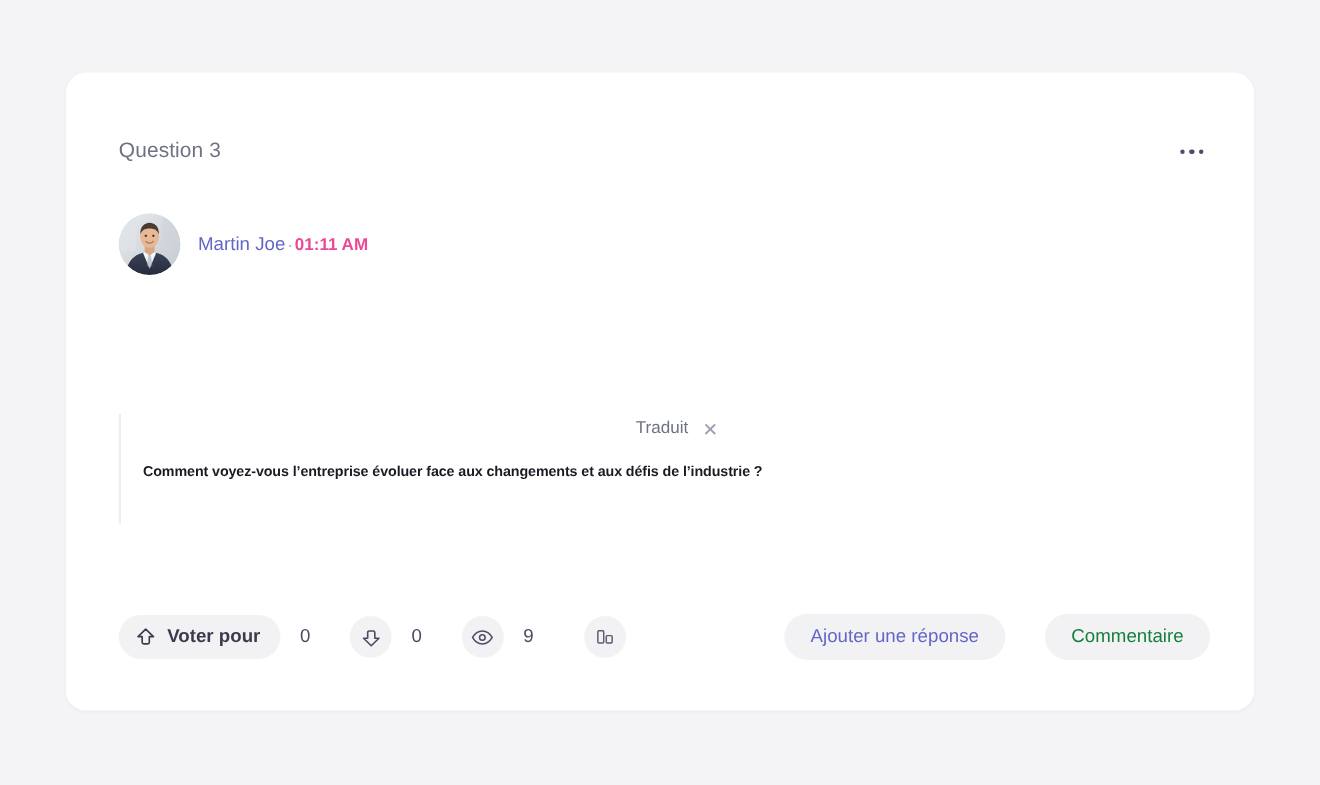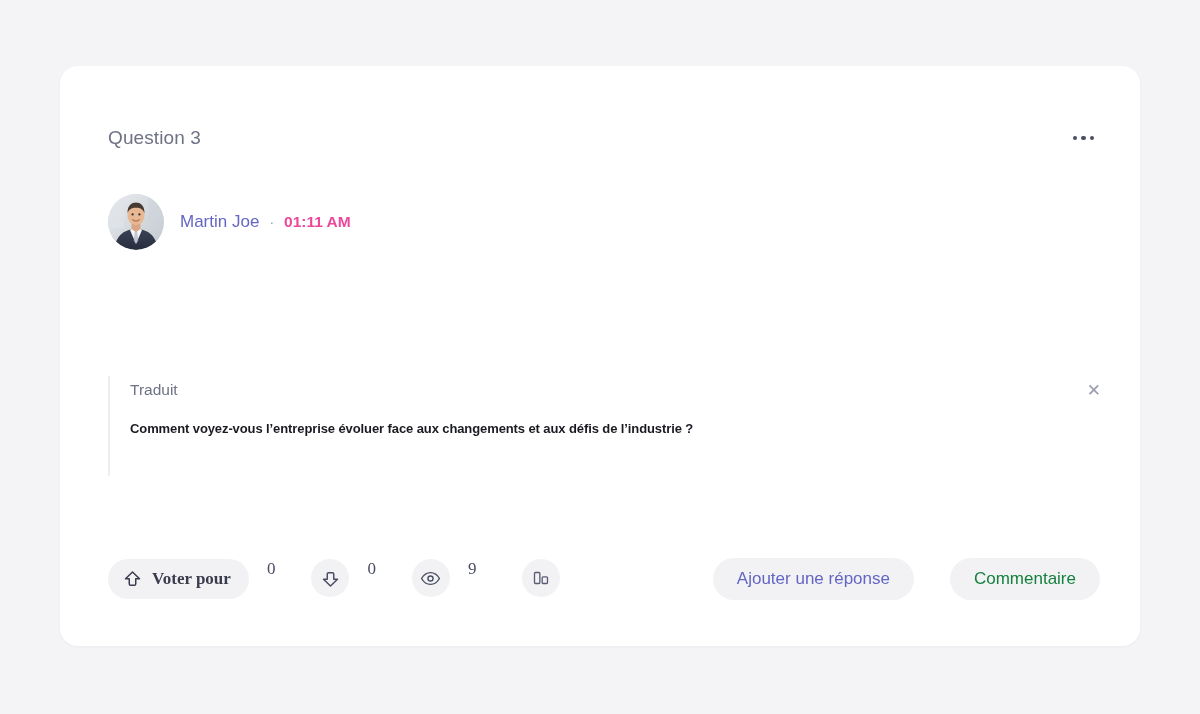--- a/index.html
+++ b/index.html
@@ -79,21 +79,21 @@
     overflow: hidden;
     flex: 0 0 auto;
     background: #d8dde3;
     position: relative;
   }
   .avatar svg { display: block; width: 100%; height: 100%; }
 
   .author-meta {
     display: flex;
     align-items: baseline;
-    gap: 10px;
+    gap: 2px;
     font-size: 17px;
   }
   .author-name {
     color: #6366c4;
     font-weight: 400;
     cursor: pointer;
   }
   .meta-dot { color: #9a9db0; font-size: 14px; }
   .author-time { color: #ec4899; font-weight: 600; font-size: 15.5px; }
 
@@ -116,21 +116,21 @@
     left: 48px;
     top: 310px;
     width: 1000px;
     border-left: 2px solid #eceef2;
     padding: 0 0 36px 20px;
   }
 
   .translation-head {
     display: flex;
     align-items: center;
-    justify-content: space-between;
+    justify-content: center;
     gap: 10px;
     height: 28px;
     padding-right: 4px;
   }
   .translated-label {
     font-size: 15.5px;
     color: #6f7285;
   }
   .translation-close {
     font-size: 17px;
@@ -156,23 +156,22 @@
     left: 48px;
     right: 40px;
     bottom: 46px;
     height: 42px;
     display: flex;
     align-items: center;
   }
 
   .actions-left {
     display: flex;
-    align-items: flex-start;
+    align-items: center;
     gap: 0;
-    font-family: Liberation Serif, serif;
   }
 
   .vote-pill {
     display: flex;
     align-items: center;
     gap: 9px;
     height: 40px;
     padding: 0 18px 0 14px;
     border-radius: 20px;
     background: #f2f2f5;

